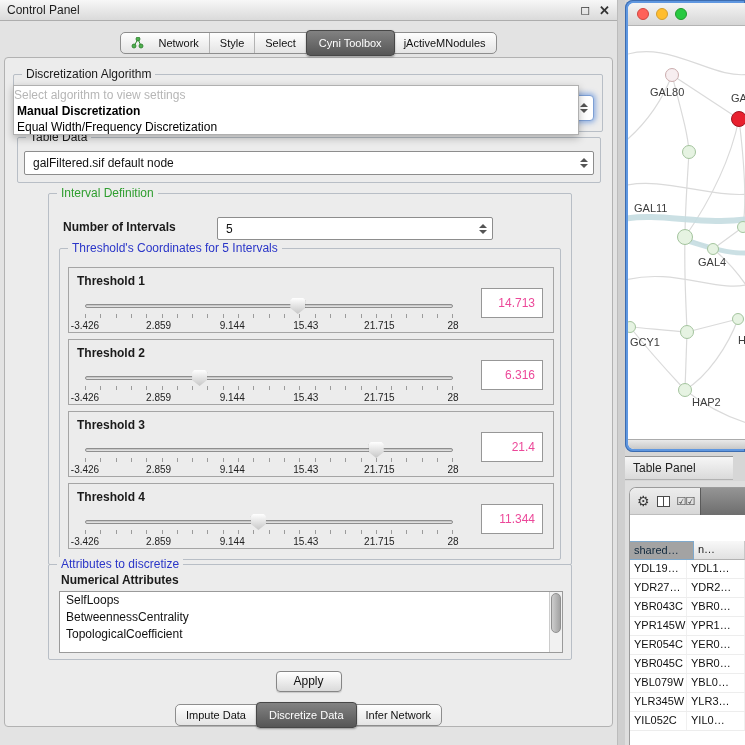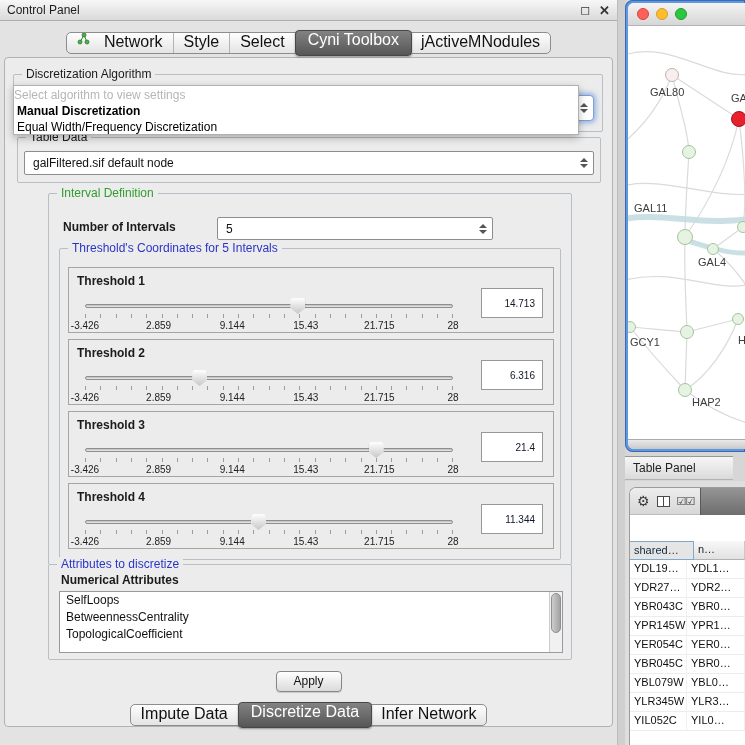--- a/index.html
+++ b/index.html
@@ -16,21 +16,21 @@
 
   
   #control-window { left:0; top:0; width:618px; height:745px; background:#e3e3e3; border-right:1px solid #bcbcbc; }
   #cp-titlebar { left:0; top:0; right:0; height:21px; background:linear-gradient(#f7f7f7,#dadada); border-bottom:1px solid #adadad; display:flex; align-items:center; padding:0 7px; }
   #cp-title { font-size:12px; color:#1c1c1c;text-align:center; }
   #cp-tb-icons { margin-left:auto; display:flex; gap:9px; align-items:center; color:#333; }
   #cp-tb-icons .wicon { font-size:12px; cursor:default; }
   #cp-tb-icons .bold { font-weight:bold; font-size:13px; }
 
   .tabgroup { display:flex; align-items:center; height:22px; border:1px solid #8d8d8d; border-radius:5px; background:linear-gradient(#fefefe,#e4e4e4); }
-  .tabgroup .tab { display:flex; gap:14px; height:100%; padding:0 10px; font-size:16px; color:#111; border-right:1px solid #b3b3b3; white-space:nowrap; }
+  .tabgroup .tab { display:flex; align-items:center; gap:14px; height:100%; padding:0 10px; font-size:11px; color:#111; border-right:1px solid #b3b3b3; white-space:nowrap; }
   .tabgroup .tab:last-child { border-right:none; }
   .tabgroup .tab.selected { background:linear-gradient(#828282,#565656); color:#fff; border:1px solid #474747; border-radius:4px; margin:-3px -1px; height:26px; padding:0 12px; position:relative; z-index:2; box-shadow:0 1px 2px rgba(0,0,0,.35); }
   #cp-tabbar { left:0; top:29px; right:0; height:27px; display:flex; justify-content:center; align-items:center; }
 
   #cp-body { left:4px; top:57px; width:609px; height:670px; background:#ececec; border:1px solid #b2b2b2; border-radius:4px; }
 
   .group { position:absolute; border:1px solid #b8bec6; border-radius:2px; }
   .group .gtitle { position:absolute; top:-8px; left:8px; background:#ececec; padding:0 4px; font-size:12px; line-height:14px; white-space:nowrap; }
   .gtitle.green { color:#2f9e2f; }
   .gtitle.blue  { color:#2a35c8; }
@@ -69,21 +69,21 @@
            background:linear-gradient(#ffffff,#c7c7c7);
            clip-path:polygon(50% 100%, 0 62%, 0 14%, 14% 0, 86% 0, 100% 14%, 100% 62%);
            filter:drop-shadow(0 1px 1px rgba(0,0,0,.45)); }
   .ticks { position:absolute; left:0; right:0; top:16px; height:4px;
            background-image:repeating-linear-gradient(to right,#9b9b9b 0 1px,transparent 1px 4.16%); }
   .scale { position:absolute; left:0; right:0; top:22px; height:11px; font-size:10px; color:#222; }
   .scale span { position:absolute; transform:translateX(-50%); white-space:nowrap; }
   .scale span:nth-child(1){left:0%;} .scale span:nth-child(2){left:20%;}
   .scale span:nth-child(3){left:40%;} .scale span:nth-child(4){left:60%;}
   .scale span:nth-child(5){left:80%;} .scale span:nth-child(6){left:100%;}
-  .value-box { position:absolute; right:10px; top:20px; width:62px; height:30px; background:#fff; border:1px solid #979797; font-size:10px; text-align:right; padding:0 7px; font-family:"Liberation Sans",sans-serif; color:#0f172a; }
+  .value-box { position:absolute; right:10px; top:20px; width:62px; height:30px; background:#fff; border:1px solid #979797; font-size:12px; text-align:right; padding:0 7px; font-family:"Liberation Sans",sans-serif; color:#ec4899; }
 
   
   #attr-group { left:43px; top:506px; width:524px; height:96px; }
   #attr-subtitle { position:absolute; left:12px; top:8px; font-weight:bold; font-size:12px; }
   #attr-list { position:absolute; left:10px; top:26px; width:504px; height:62px; background:#fff; border:1px solid #9a9a9a; overflow:hidden; }
   .list-item { height:17px; line-height:17px; padding:0 6px; font-size:12px; color:#111; white-space:nowrap; }
   #attr-scrollbar { position:absolute; right:0; top:0; width:13px; height:100%; background:#f1f1f1; border-left:1px solid #ccc; }
   #attr-scroll-thumb { position:absolute; left:1px; top:1px; width:10px; height:40px; border-radius:6px; background:linear-gradient(90deg,#cdcdcd,#a2a2a2); border:1px solid #909090; }
 
   #apply-button { position:absolute; left:50%; transform:translateX(-50%); top:613px; width:66px; height:21px; border:1px solid #868686; border-radius:4px; background:linear-gradient(#ffffff,#dadada); font-size:12px; text-align:center; line-height:19px; color:#111; box-shadow:0 1px 1px rgba(0,0,0,.15); }
@@ -115,21 +115,21 @@
   #tw-frame { position:absolute; left:4px; top:6px; right:0; bottom:0; border:1px solid #9b9b9b; border-right:none; border-bottom:none; border-radius:7px 0 0 0; background:#fff; overflow:hidden; }
   #tw-toolbar { position:relative; height:27px; background:linear-gradient(#ededed,#d7d7d7); border-bottom:1px solid #bdbdbd; display:flex; align-items:center; gap:7px; padding:0 7px; }
   #gear-glyph { font-size:14px; color:#3a3a3a; line-height:1; }
   #columns-icon { width:13px; height:11px; border:1px solid #4a4a4a; background:#fff; position:relative; }
   #columns-icon::after { content:""; position:absolute; left:5px; top:0; bottom:0; width:1px; background:#4a4a4a; }
   .check-glyphs { font-size:11px; color:#333; letter-spacing:-1px; line-height:1; }
   #toolbar-filler { position:absolute; right:0; top:-1px; bottom:-2px; width:45px; background:linear-gradient(#969696,#6c6c6c); border-left:1px solid #5a5a5a; }
   #tbl { position:absolute; left:0; right:0; top:27px; bottom:0; background:#fff; }
   #thead { display:flex; height:19px; margin-top:26px; }
   .hcell { font-size:11px; padding:2px 4px; white-space:nowrap; overflow:hidden; }
-  .hcell.selected { width:64px; background:#e5e5e5; border:1px solid #7fa9cc; border-left:none; color:#10283c; }
+  .hcell.selected { width:64px; background:#a3a3a3; border:1px solid #7fa9cc; border-left:none; color:#10283c; }
   .hcell.normal { flex:1; background:linear-gradient(#f8f8f8,#e1e1e1); border-bottom:1px solid #b2b2b2; border-right:1px solid #c8c8c8; }
   .trow { display:flex; height:19px; border-bottom:1px solid #ededed; }
   .tcell { width:57px; font-size:11px; padding:2px 4px; color:#101010; white-space:nowrap; overflow:hidden; border-right:1px solid #f0f0f0; }
   .tcell:last-child { flex:1; }
 
   
   #network-tab-icon { width:13px; height:12px; display:inline-block; }
 </style>
 </head>
 <body>

